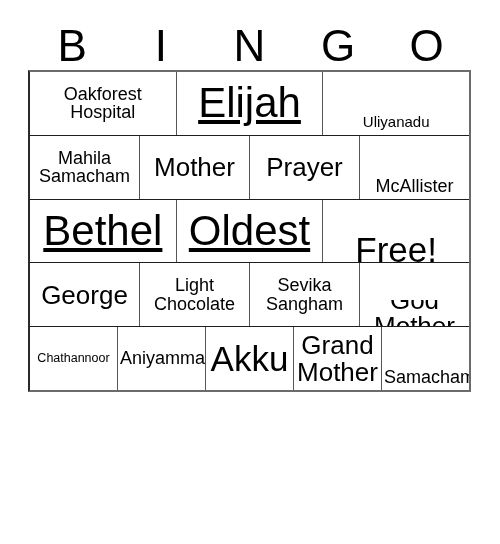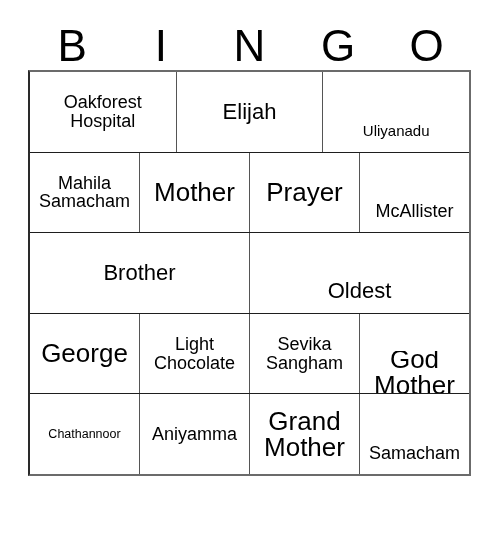--- a/index.html
+++ b/index.html
@@ -43,30 +43,29 @@
     color: #000000;
     user-select: none;
   }
 
   
   #grid {
     position: absolute;
     left: 28px;
     top: 70px;
     width: 443px;
-    height: 406px;
+    height: 322px;
     box-sizing: border-box;
     border-top: 2px solid #6b6b6b;
     border-left: 2px solid #2a2a2a;
     border-right: 2px solid #6b6b6b;
     border-bottom: 2px solid #6b6b6b;
     display: flex;
     flex-direction: column;
     background: #ffffff;
-    justify-content: center;
   }
   .bingo-row {
     flex: 1 1 0;
     display: flex;
     min-height: 0;
     border-bottom: 1.5px solid #1e1e1e;
   }
   .bingo-row:last-child {
     border-bottom: none;
   }
@@ -96,21 +95,21 @@
     white-space: pre-line;
     word-break: normal;
   }
 
   
   .sz-xs  { font-size: 12.5px; }
   .sz-s   { font-size: 15px;  }
   .sz-m   { font-size: 18px;  }
   .sz-l   { font-size: 22px;  }
   .sz-xl  { font-size: 26px;  }
-  .sz-xxl { font-size: 22px;  }
+  .sz-xxl { font-size: 42px; text-decoration: underline;  }
   .sz-huge{ font-size: 35px;  }
 </style>
 </head>
 <body>
 
 <div id="card">
 
   <div id="header-row">
     <div class="header-letter">B</div>
     <div class="header-letter">I</div>
@@ -145,24 +144,27 @@
       <div class="bingo-cell">
           <span class="cell-text sz-xl">Prayer</span>
         </div>
       <div class="bingo-cell">
           <span class="cell-text sz-m">McAllister</span>
         </div>
     </div>
 
     <div class="bingo-row">
       <div class="bingo-cell">
-          <span class="cell-text sz-xxl">Brother</span>
+          <span class="cell-text sz-xxl">Bethel</span>
         </div>
       <div class="bingo-cell">
           <span class="cell-text sz-xxl">Oldest</span>
+        </div>
+      <div class="bingo-cell">
+          <span class="cell-text sz-huge">Free!</span>
         </div>
     </div>
 
     <div class="bingo-row">
       <div class="bingo-cell">
           <span class="cell-text sz-xl">George</span>
         </div>
       <div class="bingo-cell">
           <span class="cell-text sz-m">Light
 Chocolate</span>
@@ -178,20 +180,23 @@
     </div>
 
     <div class="bingo-row">
       <div class="bingo-cell">
           <span class="cell-text sz-xs">Chathannoor</span>
         </div>
       <div class="bingo-cell">
           <span class="cell-text sz-m">Aniyamma</span>
         </div>
       <div class="bingo-cell">
+          <span class="cell-text sz-huge">Akku</span>
+        </div>
+      <div class="bingo-cell">
           <span class="cell-text sz-xl">Grand
 Mother</span>
         </div>
       <div class="bingo-cell">
           <span class="cell-text sz-m">Samacham</span>
         </div>
     </div>
 
   </div>
 </div>

